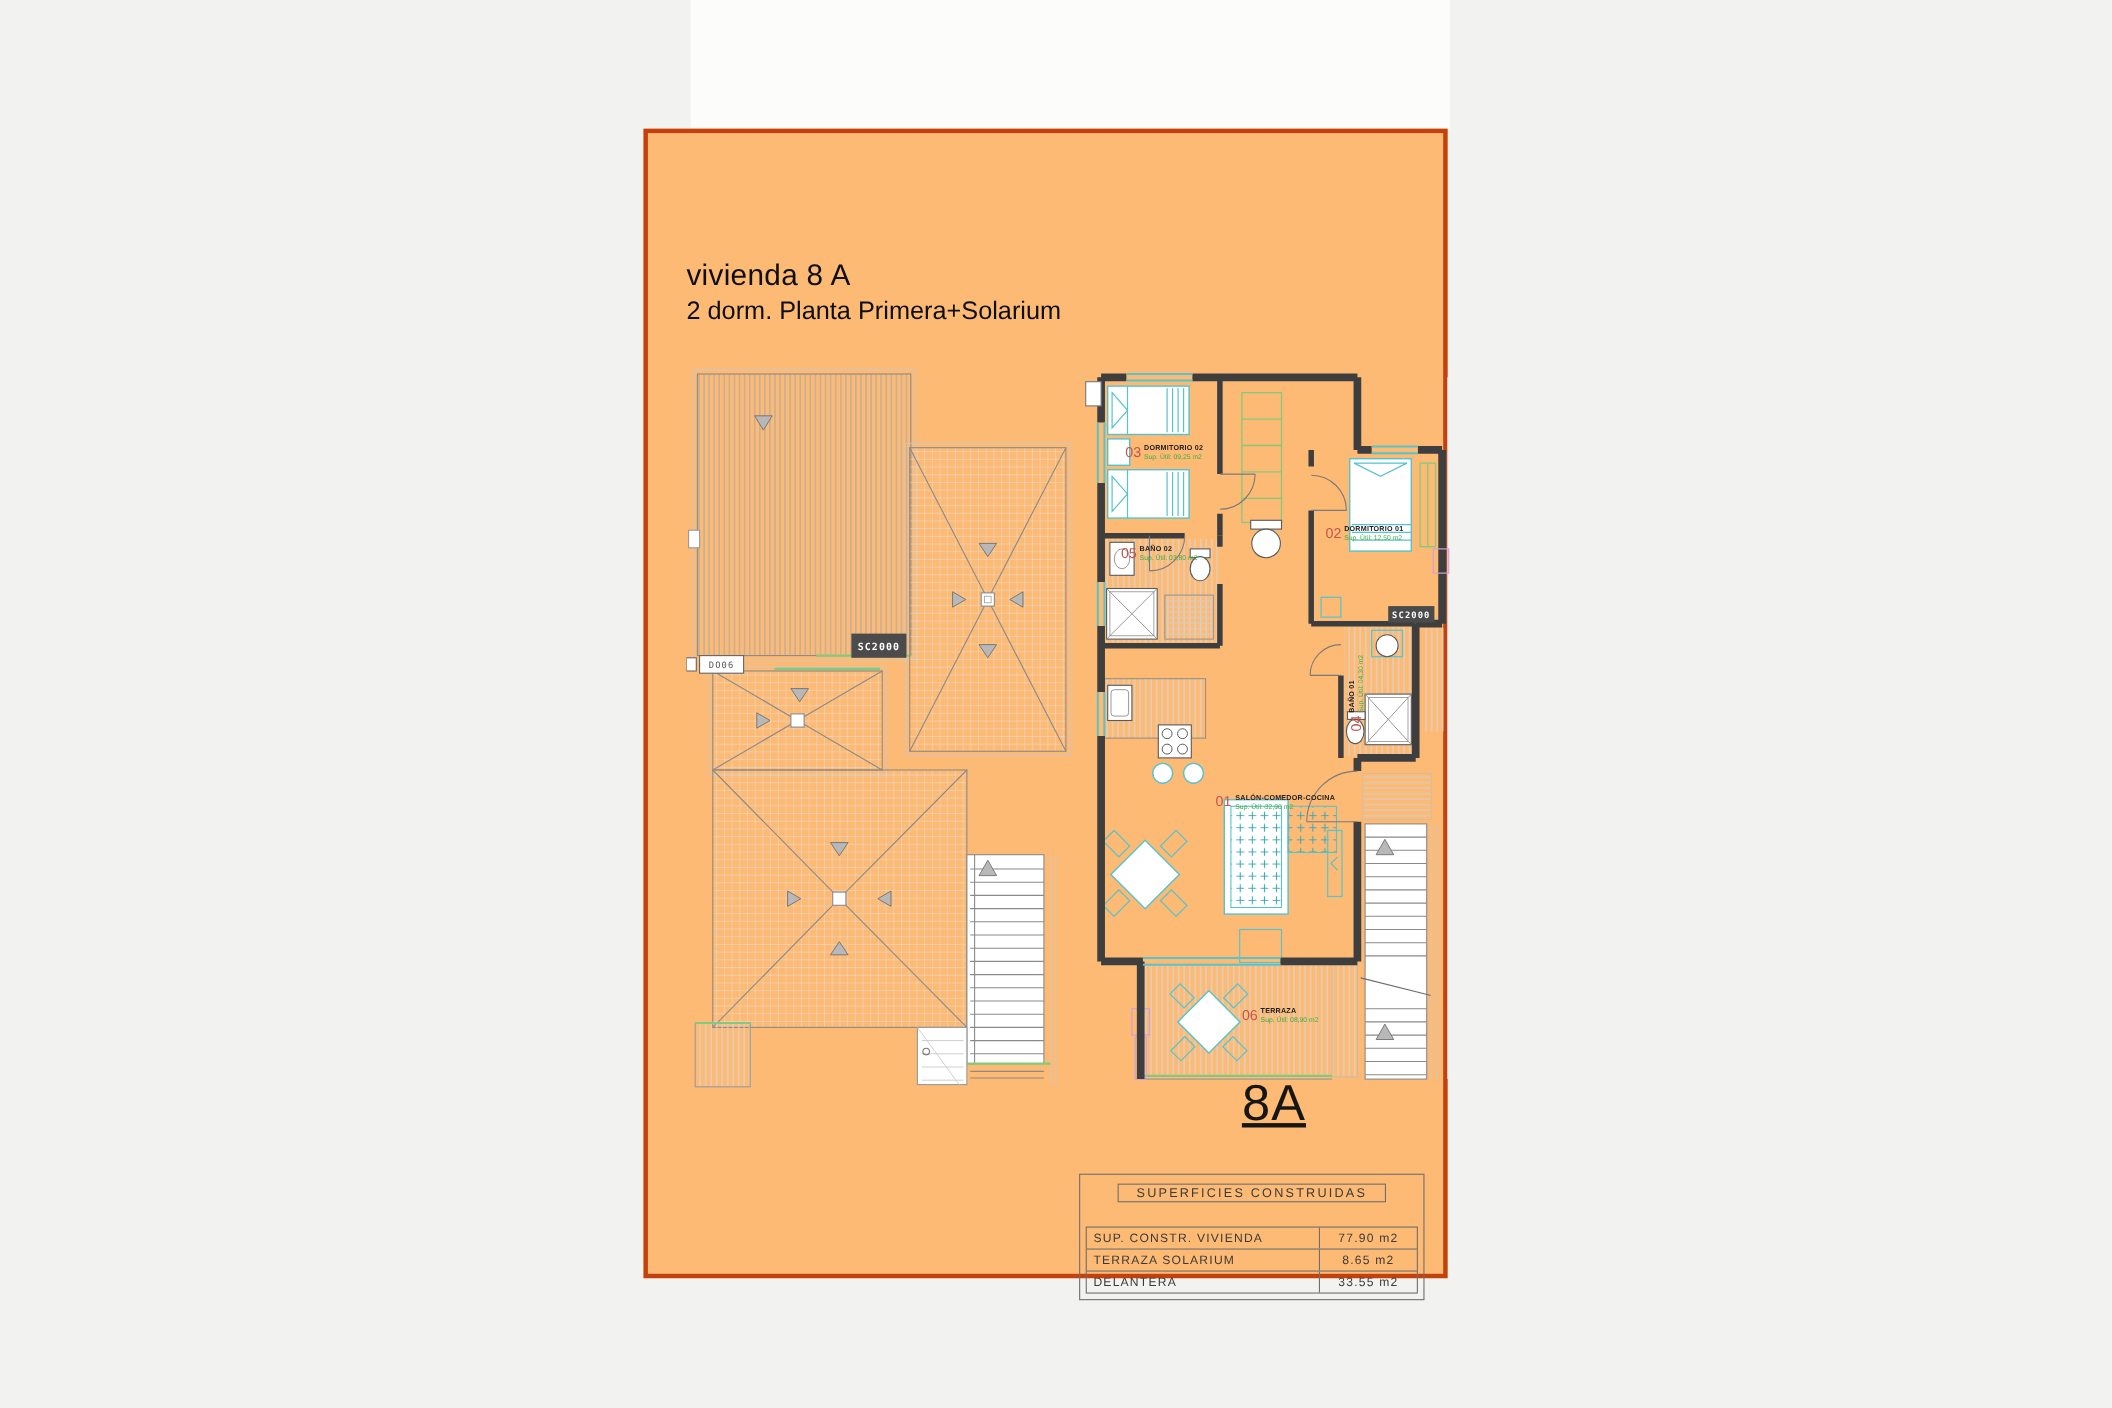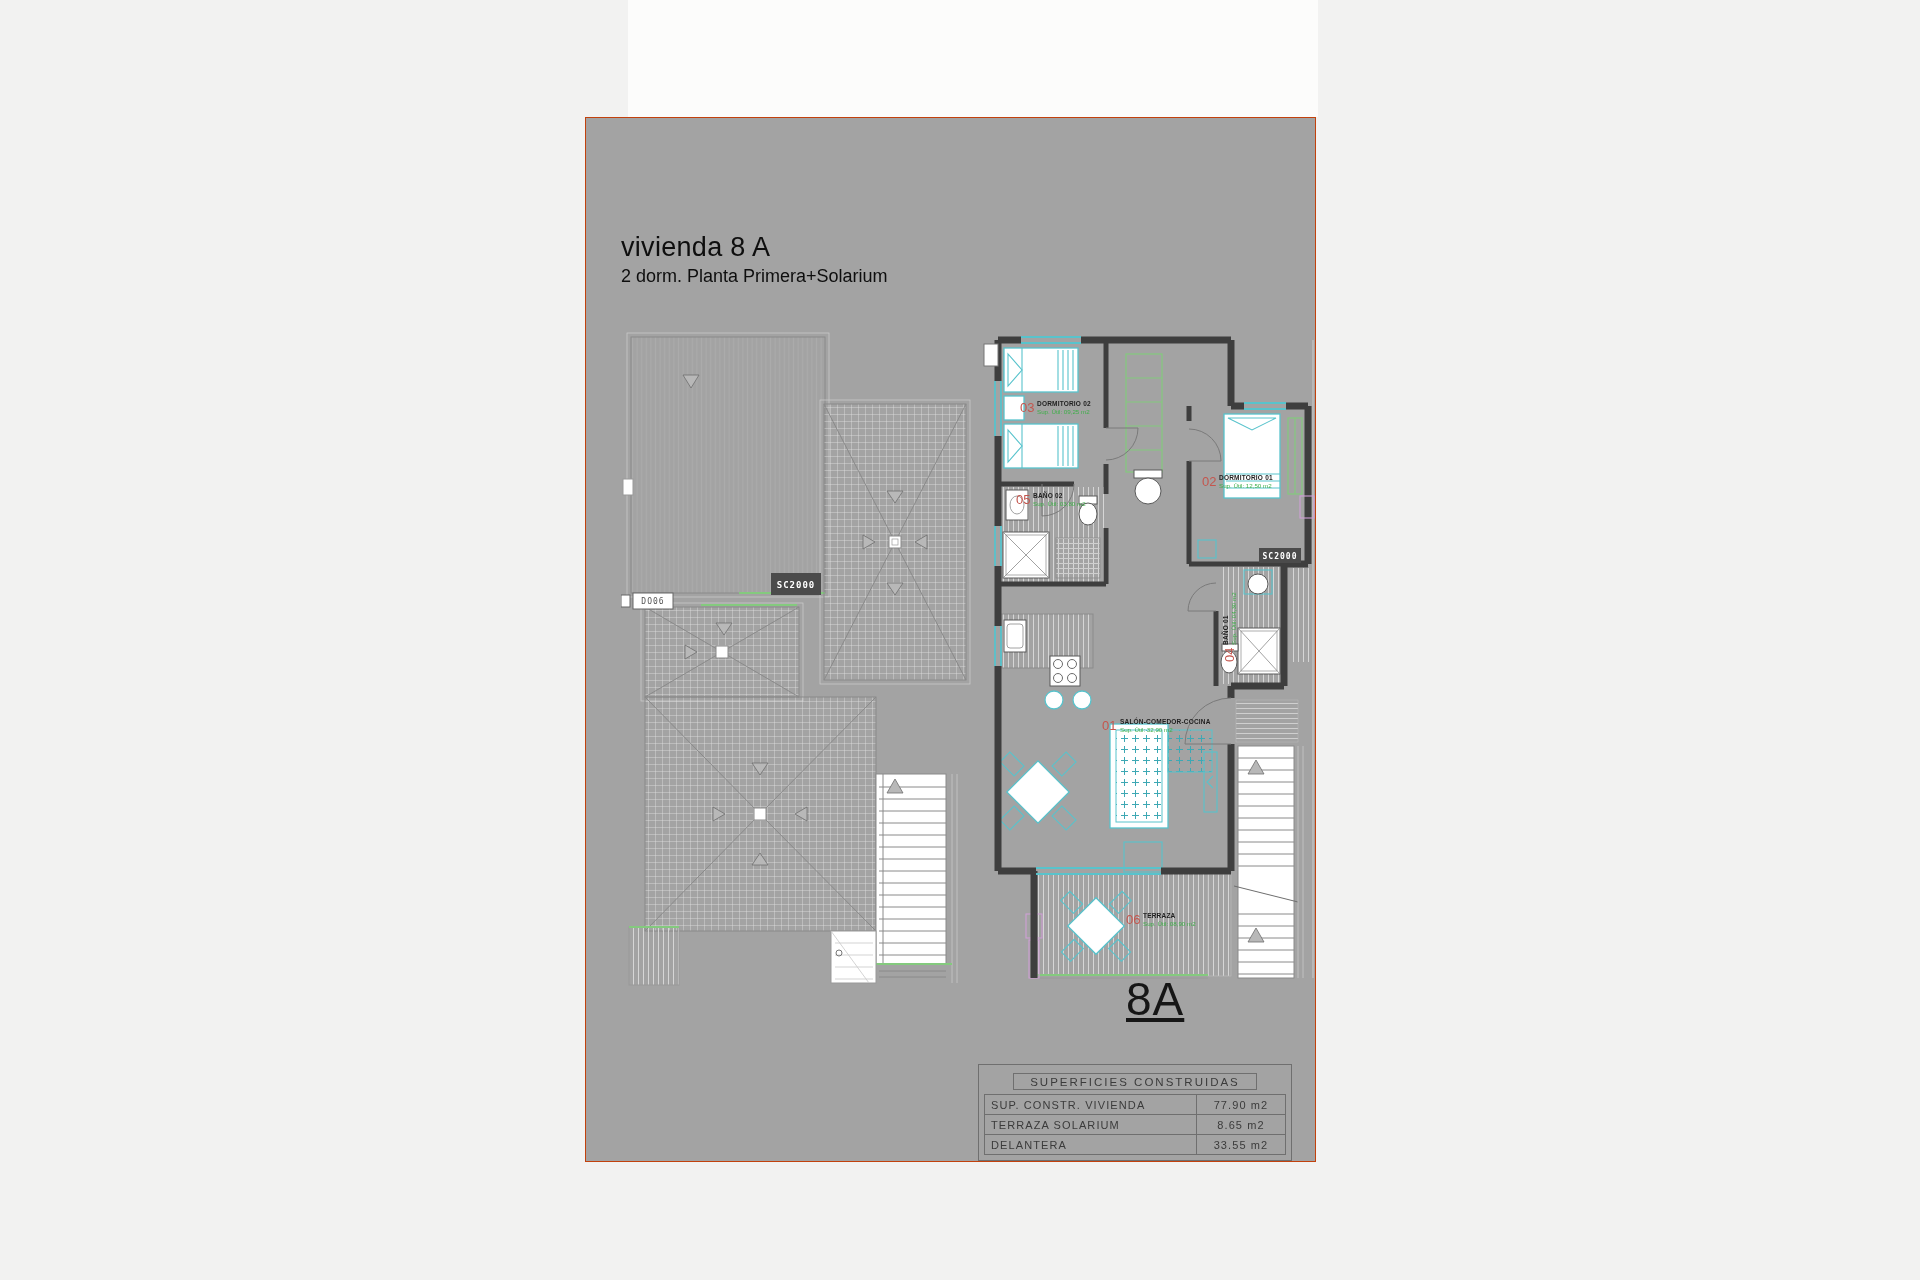--- a/index.html
+++ b/index.html
@@ -4,38 +4,38 @@
 <style>
   html,body{margin:0;padding:0;}
   body{
     width:1920px;height:1280px;position:relative;overflow:hidden;
     background:#f2f2f1;
     font-family:"Liberation Sans",sans-serif;
   }
   .topband{position:absolute;left:628px;top:0;width:690px;height:117px;background:#fcfcfb;}
   .page{
     position:absolute;left:585px;top:117px;width:731px;height:1045px;
-    background:#a3a3a3;border:1px solid #c2410c;box-sizing:border-box;
+    background:#fdba74;border:4px solid #c2410c;box-sizing:border-box;
   }
   .title{position:absolute;left:35px;top:114px;color:#0e0e0e;line-height:1.15;}
   .title .t1{font-size:27px;letter-spacing:.3px;}
-  .title .t2{font-size:18px;margin-top:3px;}
+  .title .t2{font-size:23px;margin-top:3px;}
   .unit-label{position:absolute;left:540px;top:854px;font-size:46px;color:#161616;letter-spacing:1px;text-decoration:underline;}
   .plan{position:absolute;}
   #roofplan{left:35px;top:213px;}
   #floorplan{left:390px;top:208px;}
 
   
   .areas-table{
     position:absolute;left:392px;top:946px;width:314px;
     border:1px solid #6f6f6f;padding:5px;box-sizing:border-box;color:#3b3b3b;
   }
   .at-head{height:22px;display:flex;align-items:center;justify-content:center;}
   .at-head span{border:1px solid #6f6f6f;padding:2px 16px 1px;font-size:11.5px;letter-spacing:2px;white-space:nowrap;}
-  .at-body{border:1px solid #6f6f6f;margin-top:2px;}
+  .at-body{border:1px solid #6f6f6f;margin-top:20px;}
   .at-row{display:flex;height:19px;border-top:1px solid #6f6f6f;font-size:11px;letter-spacing:1.1px;}
   .at-row:first-child{border-top:none;}
   .at-label{flex:1;display:flex;align-items:center;padding-left:6px;}
   .at-value{width:88px;border-left:1px solid #6f6f6f;display:flex;align-items:center;justify-content:center;}
 
   
   .rline{stroke:#8a8a8a;stroke-width:1;fill:none}
   .rlight{stroke:#c8c8c8;stroke-width:.8;fill:none}
   .green{stroke:#84ca7e;stroke-width:2;fill:none}
   .tri{fill:#b8b8b8;stroke:#6e6e6e;stroke-width:.8}

